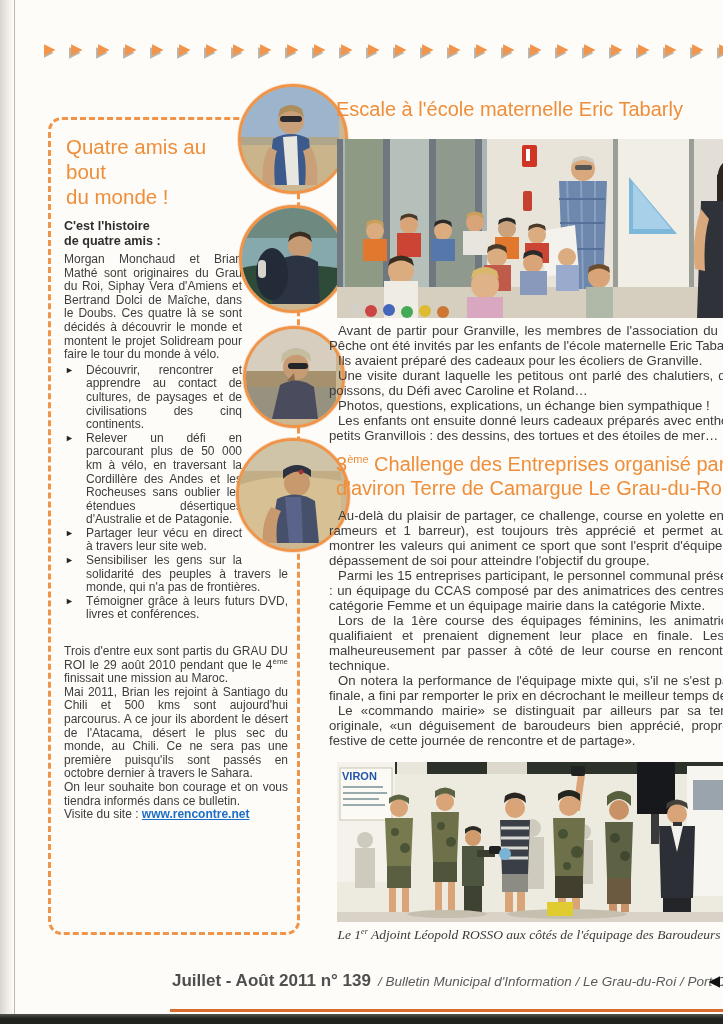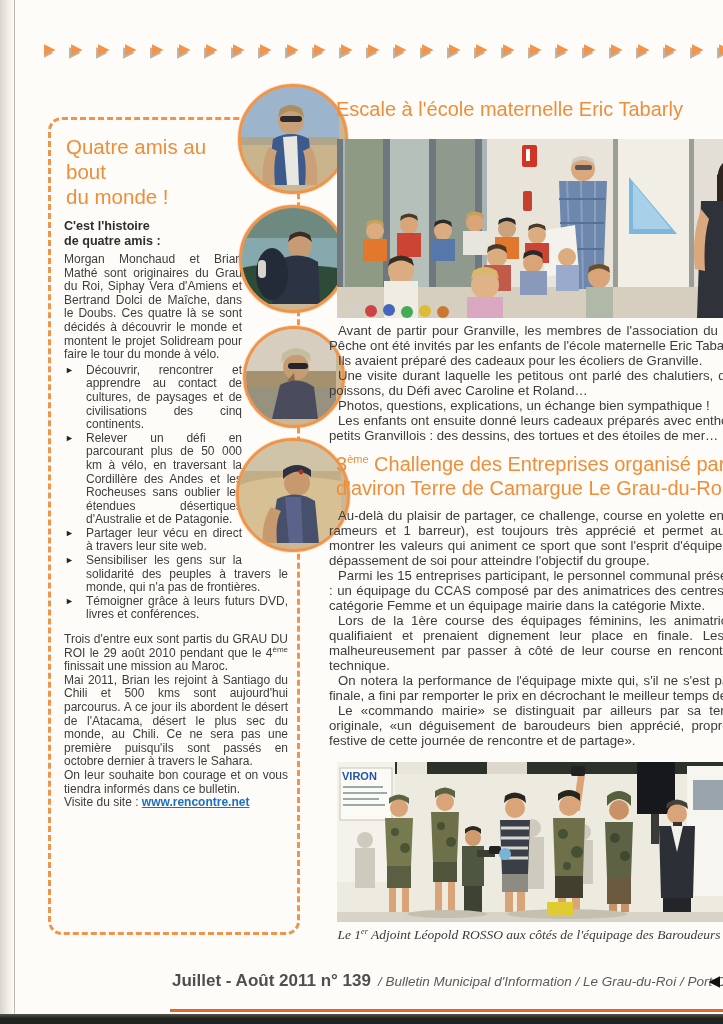--- a/index.html
+++ b/index.html
@@ -19,21 +19,21 @@
     color:var(--text,#3d3d3d);font-size:12px;line-height:13.6px;}
   .circle-gap{float:right;width:46px;height:428px;}
   .sb-title{margin:2px 0 10px 2px;font-size:20.5px;line-height:25px;font-weight:400;
     color:var(--accent,#ee8e3a);white-space:pre-line;}
   .sb-h{margin:6px 0 4px 0;font-size:12.6px;line-height:15px;font-weight:700;
     color:var(--heading_text,#2e2e2e);white-space:pre-line;}
   .sb-p{margin:0;text-align:justify;}
   .objectives{list-style:none;margin:2px 0 0 0;padding:0;}
   .objectives li{position:relative;padding-left:22px;text-align:justify;}
   .objectives .bullet{position:absolute;left:1px;top:0;font-size:9px;color:#262626;}
-  .story{margin-top:11px;}
+  .story{margin-top:23px;}
   .site-link{color:var(--link,#1e6ec6);font-weight:700;text-decoration:underline;}
   sup{font-size:8px;line-height:0;}
   
   .portrait{position:absolute;border-radius:50%;overflow:hidden;
     border:3px solid var(--dash,#f0a055);box-shadow:0 0 0 1px rgba(240,148,74,.25);background:#cbb791;}
   .portrait svg{display:block;}
   #c1{left:238px;top:84px;width:104px;height:104px;}
   #c2{left:239px;top:205px;width:102px;height:102px;}
   #c3{left:243px;top:326px;width:96px;height:96px;}
   #c4{left:236px;top:438px;width:108px;height:108px;}

